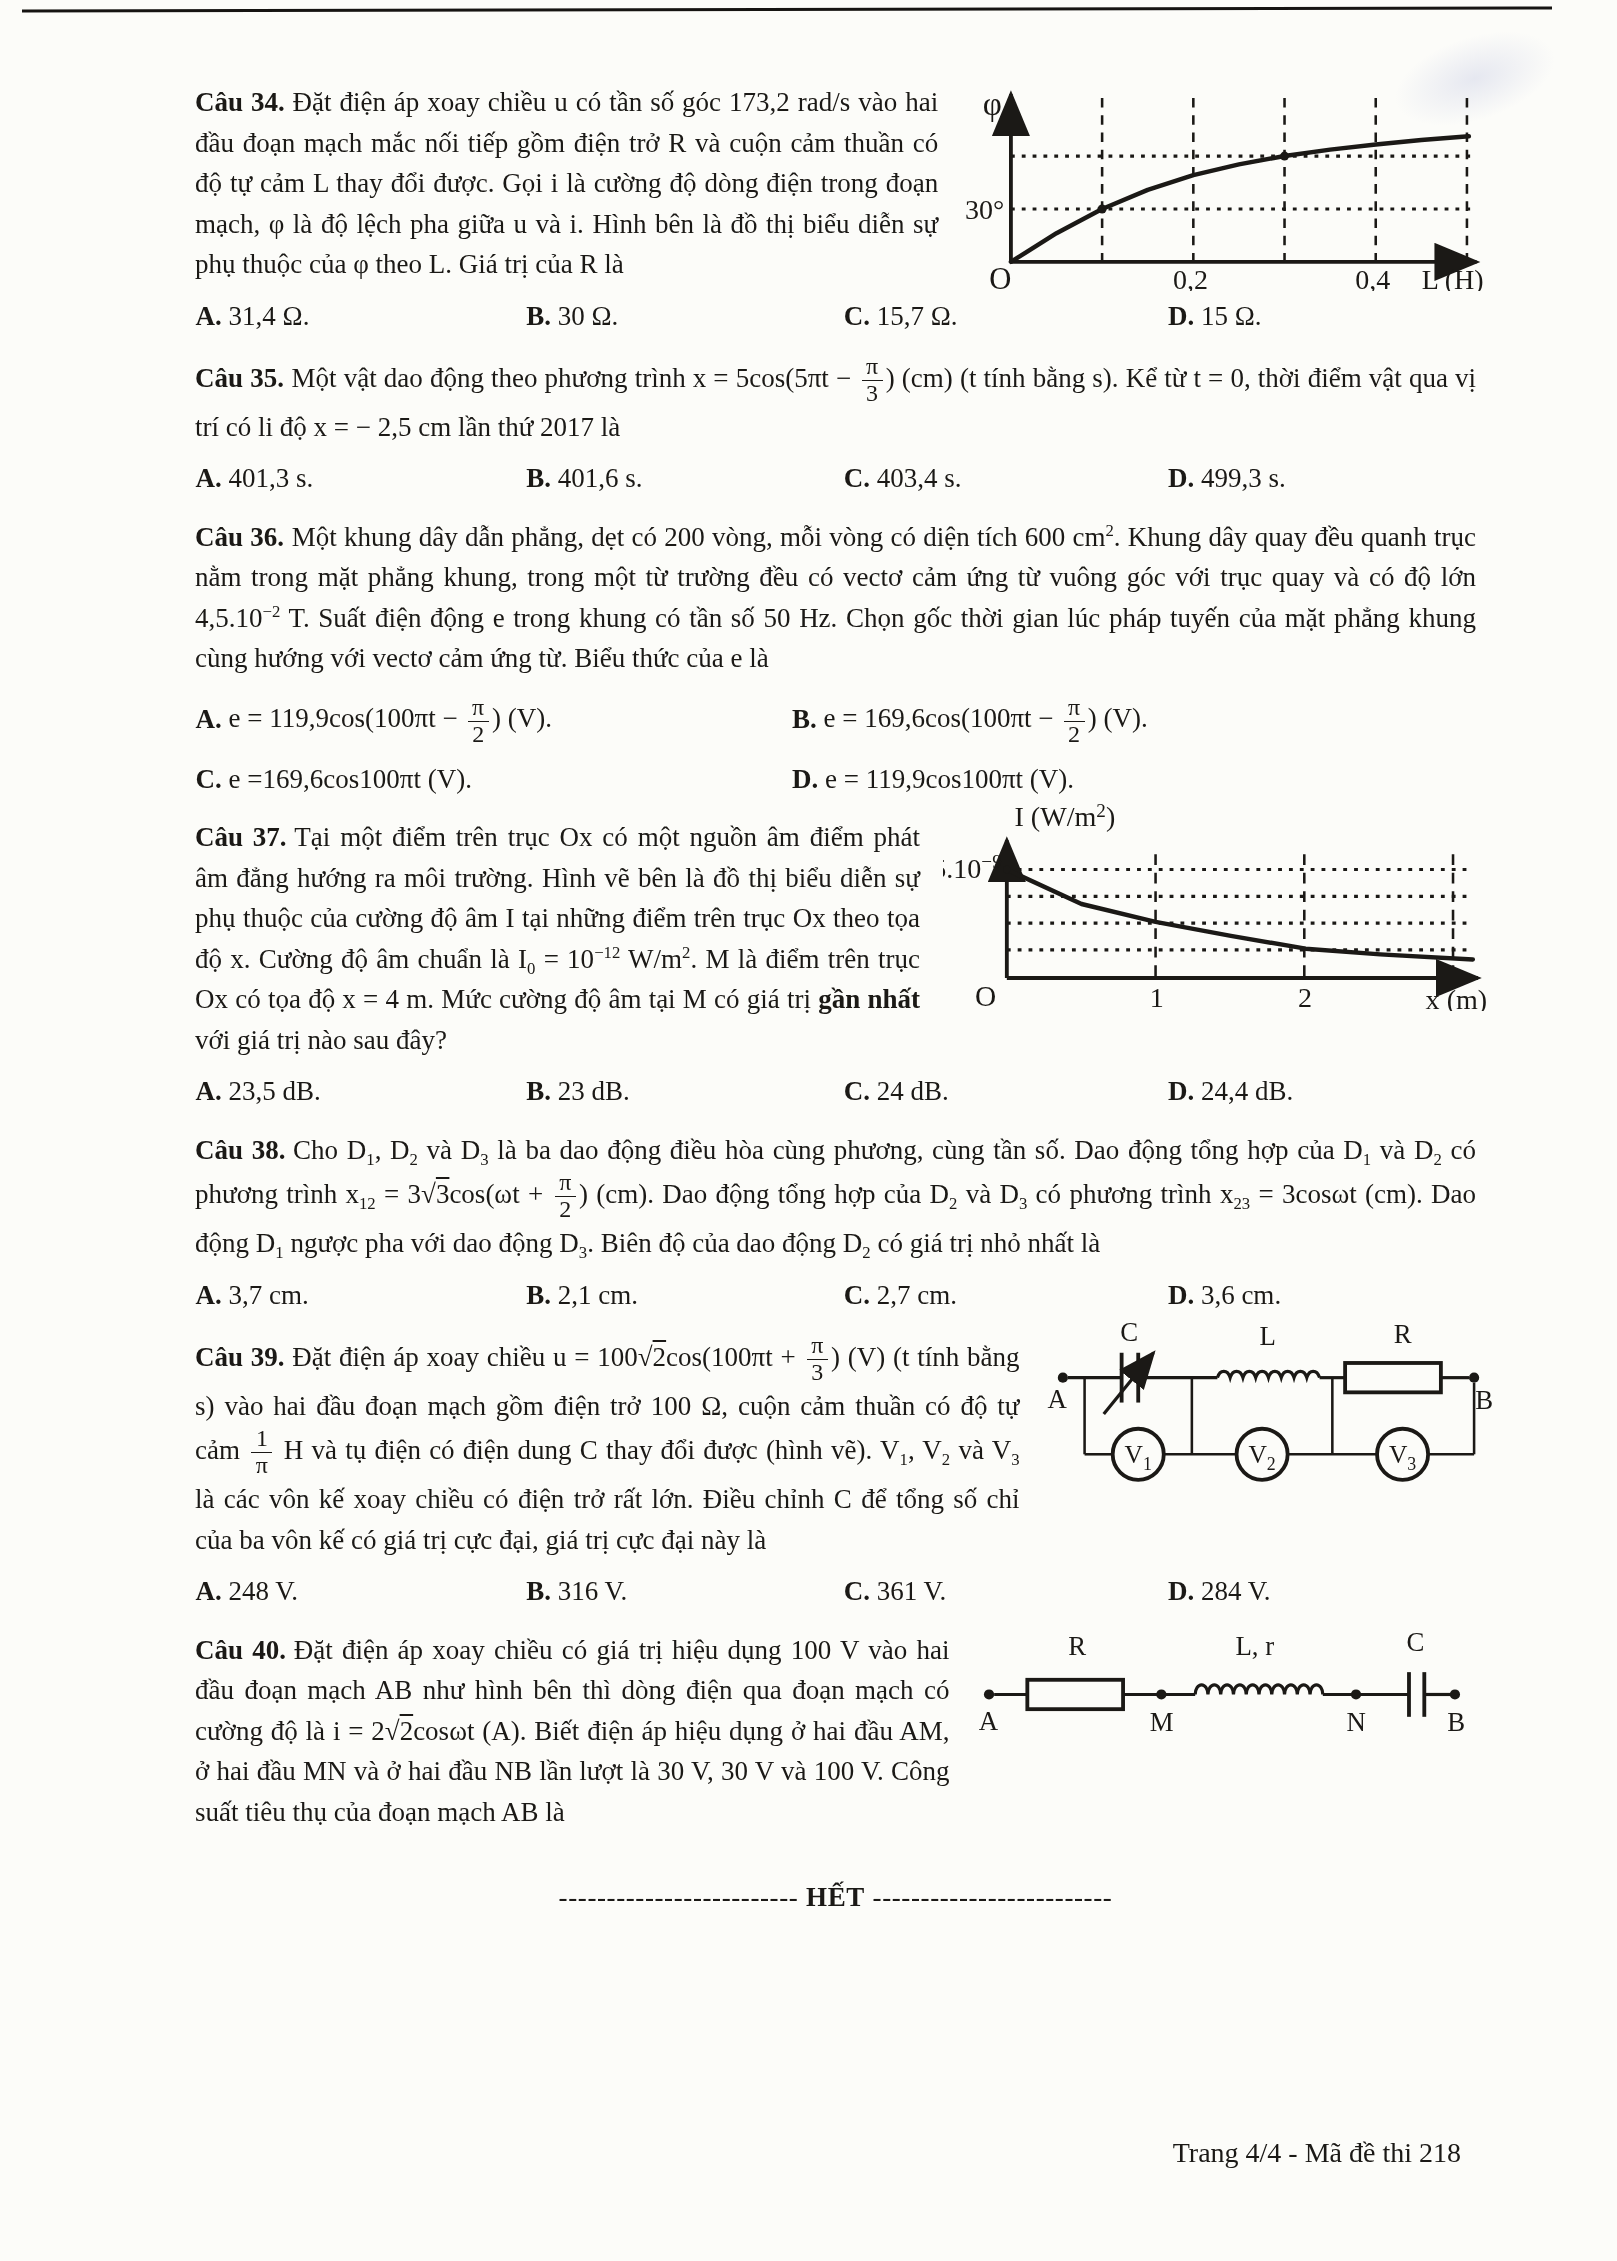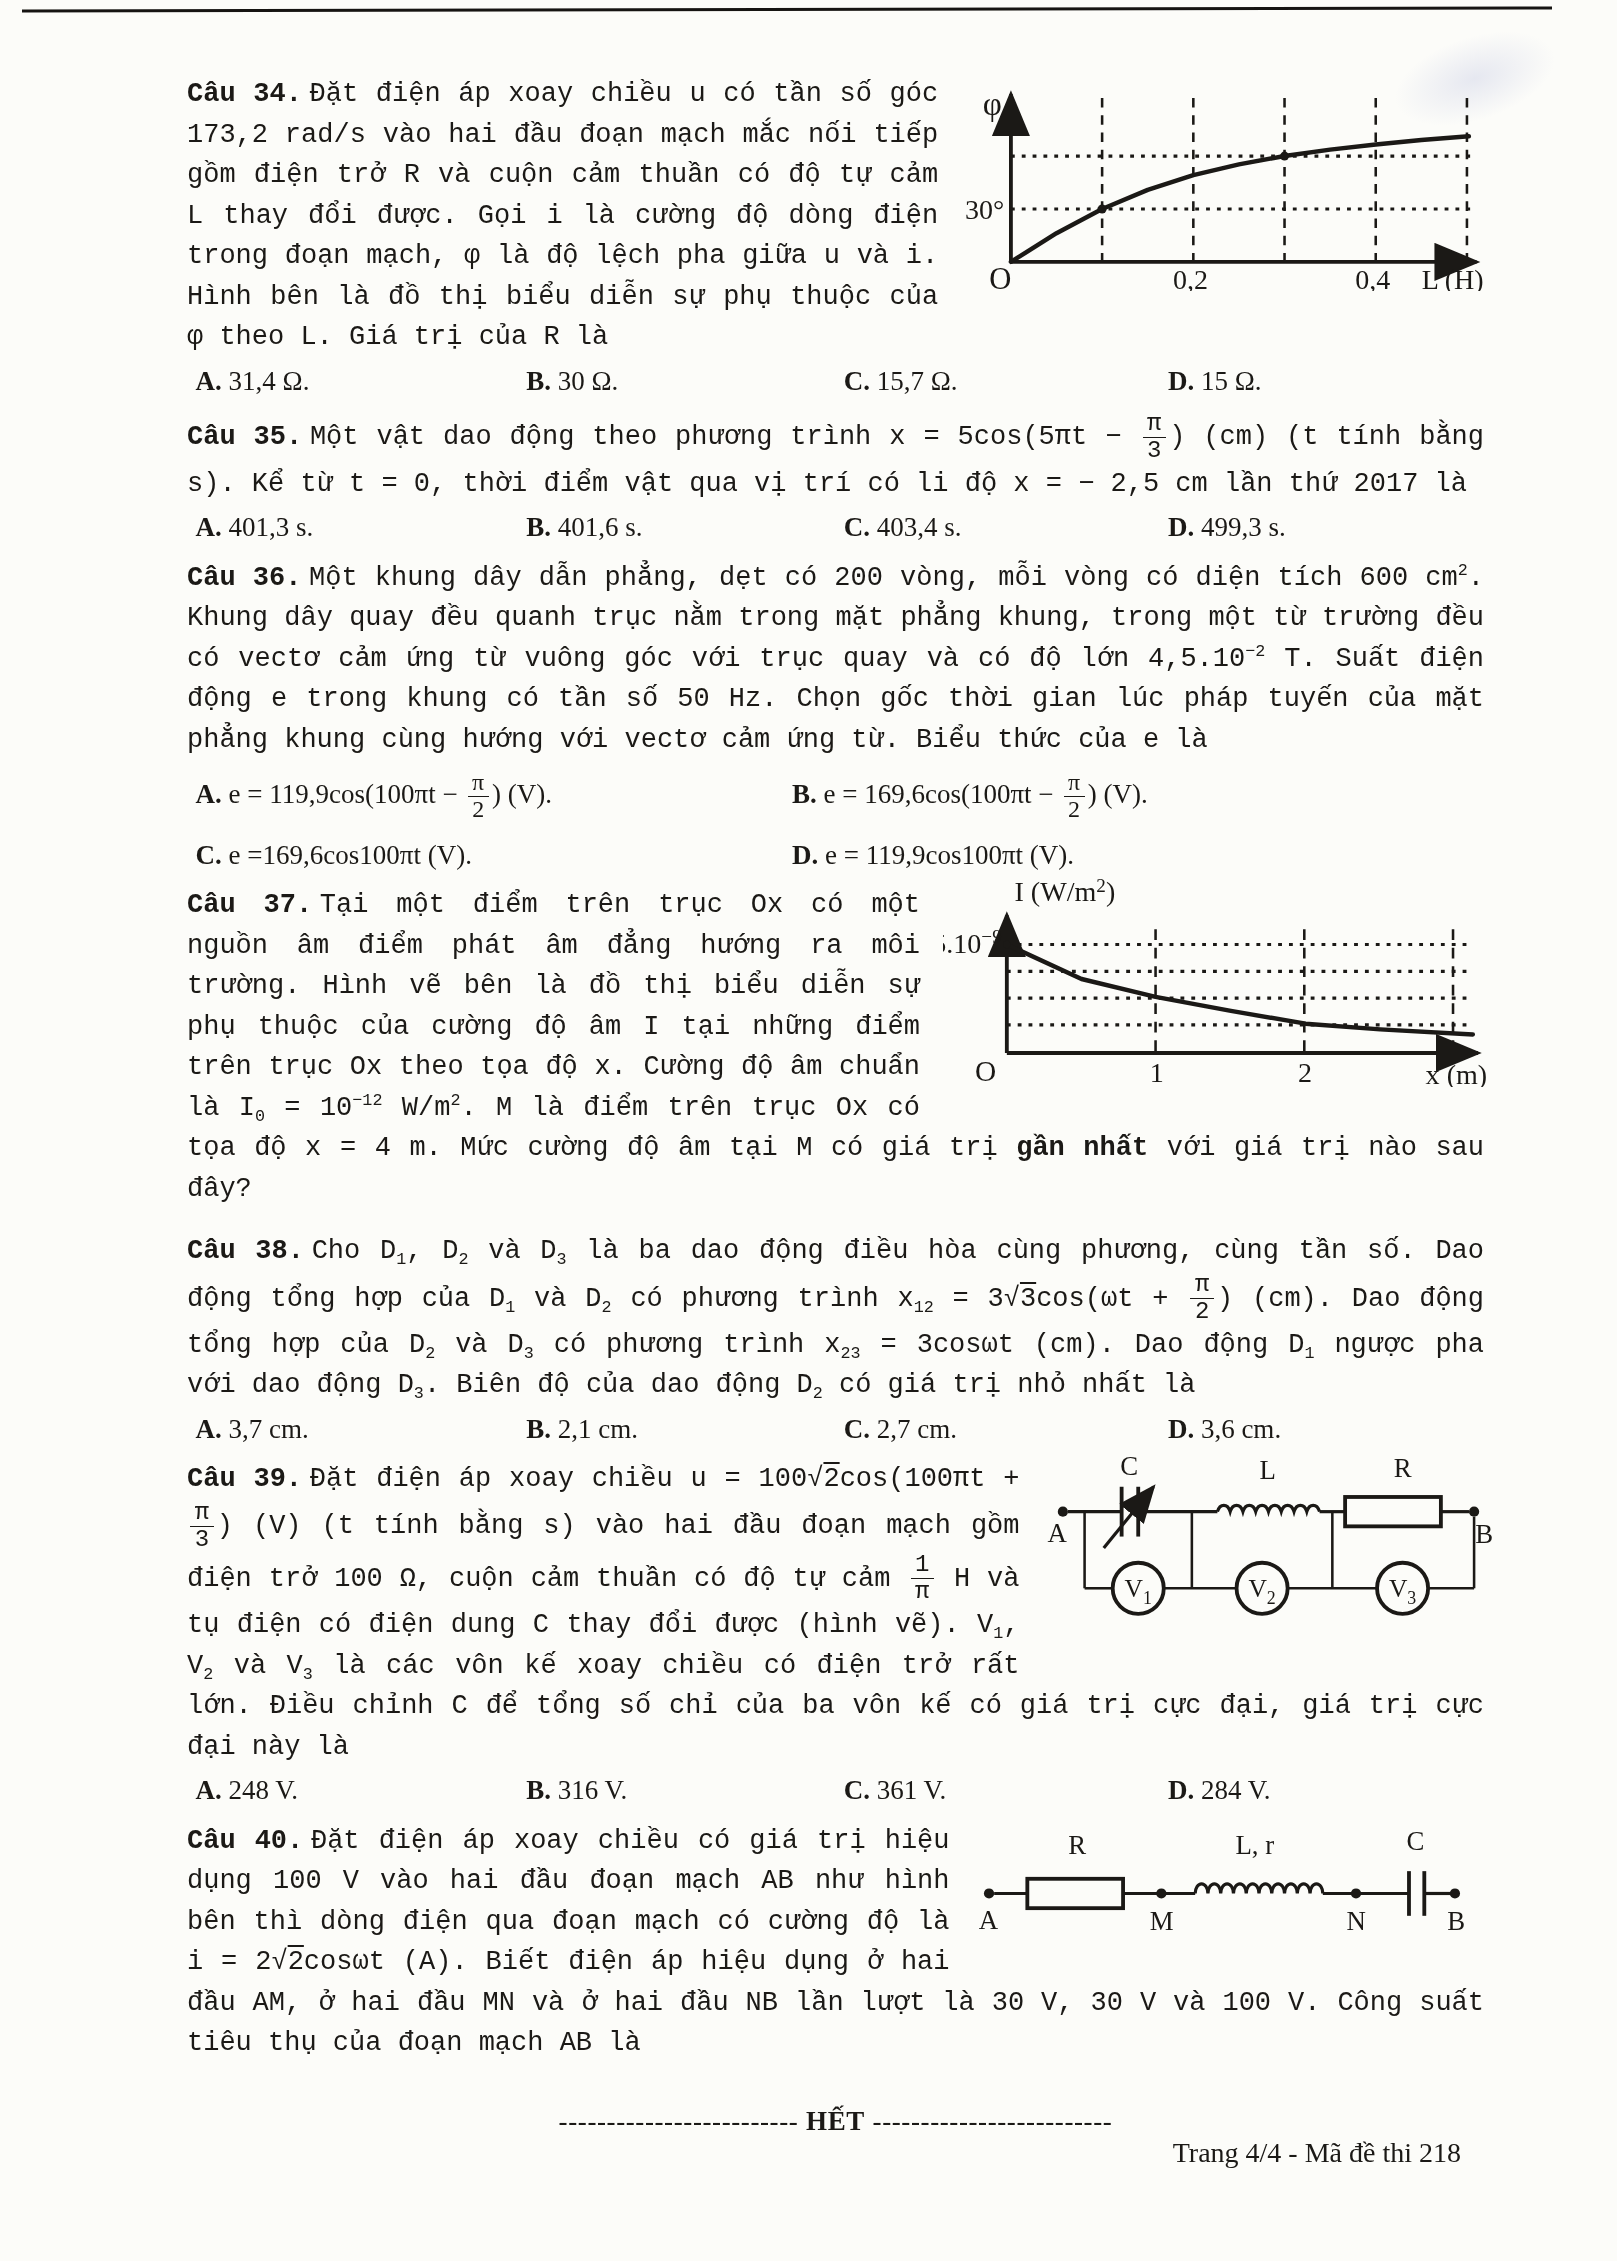--- a/index.html
+++ b/index.html
@@ -5,21 +5,21 @@
   html,body{margin:0;padding:0;background:#e8e8e5;}
   .page{position:relative;width:1617px;height:2261px;background:#fcfcf9;overflow:hidden;
         font-family:"Liberation Serif","DejaVu Serif",serif;color:#1b1916;}
   .scan-topline{position:absolute;top:7.7px;left:22px;width:1530px;height:3.2px;background:#161412;
         transform:rotate(-0.12deg);}
   .smudge{position:absolute;top:37px;left:1392px;width:166px;height:83px;border-radius:50%;
         background:radial-gradient(closest-side,rgba(140,150,205,0.20),rgba(140,150,205,0));
         transform:rotate(-18deg);}
   .content{position:absolute;left:179px;top:66px;width:1313px;}
   section.question{display:flow-root;margin-bottom:6.4px;}
-  .q-text{font-size:27px;line-height:1.5;text-align:justify;margin:8px;font-family:Liberation Mono, monospace;}
+  .q-text{font-size:27px;line-height:1.5;text-align:justify;margin:16px;}
   .q-label{font-weight:bold;margin-right:7.7px;white-space:nowrap;}
   .q-options{display:grid;grid-template-columns:1.02fr 0.98fr 1fr 1fr;font-size:27px;
         margin:6.4px 0 0 16.6px;align-items:start;}
   .q-options.cols2{grid-template-columns:46% 54%;row-gap:16.6px;margin-top:10.2px;}
   .opt{padding-right:9px;}
   .opt-letter{font-weight:bold;}
   sub,sup{font-size:62%;line-height:0;}
   .frac{display:inline-flex;flex-direction:column;align-items:center;vertical-align:middle;
         line-height:1.08;font-size:24px;margin:0 3.2px;text-align:center;}
   .frac .fd{border-top:1.9px solid currentColor;padding:0 4.5px;}
@@ -140,20 +140,26 @@
           <circle cx="100" cy="112" r="6" fill="#1b1916"></circle>
           <text x="112" y="44" font-size="44"><tspan>I (W/m</tspan><tspan dy="-14" font-size="30">2</tspan><tspan dy="14">)</tspan></text>
           <text x="92" y="126" font-size="44" text-anchor="end"><tspan>2,5.10</tspan><tspan dy="-16" font-size="30">−9</tspan></text>
           <text x="50" y="326" font-size="46">O</text>
           <text x="324" y="328" font-size="44">1</text>
           <text x="556" y="328" font-size="44">2</text>
           <text x="756" y="330" font-size="44">x (m)</text>
         </svg>
       </div>
       <p class="q-text"><b class="q-label">Câu 37.</b><span class="q-body">Tại một điểm trên trục Ox có một nguồn âm điểm phát âm đẳng hướng ra môi trường. Hình vẽ bên là đồ thị biểu diễn sự phụ thuộc của cường độ âm I tại những điểm trên trục Ox theo tọa độ x. Cường độ âm chuẩn là I<sub>0</sub> = 10<sup>−12</sup> W/m<sup>2</sup>. M là điểm trên trục Ox có tọa độ x = 4 m. Mức cường độ âm tại M có giá trị <b>gần nhất</b> với giá trị nào sau đây?</span></p>
+      <div class="q-options">
+          <div class="opt"><b class="opt-letter">A. </b><span>23,5 dB.</span></div>
+          <div class="opt"><b class="opt-letter">B. </b><span>23 dB.</span></div>
+          <div class="opt"><b class="opt-letter">C. </b><span>24 dB.</span></div>
+          <div class="opt"><b class="opt-letter">D. </b><span>24,4 dB.</span></div>
+        </div>
     </section>
 
     <section class="question">
       <p class="q-text"><b class="q-label">Câu 38.</b><span class="q-body">Cho D<sub>1</sub>, D<sub>2</sub> và D<sub>3</sub> là ba dao động điều hòa cùng phương, cùng tần số. Dao động tổng hợp của D<sub>1</sub> và D<sub>2</sub> có phương trình x<sub>12</sub> = 3<span class="sqrt">√<span class="rad">3</span></span>cos(ωt + <span class="frac">
               <span class="fn">π</span>
               <span class="fd">2</span>
             </span>) (cm). Dao  động tổng hợp của D<sub>2</sub> và D<sub>3</sub> có phương trình x<sub>23</sub> = 3cosωt (cm). Dao động D<sub>1</sub> ngược pha với dao động D<sub>3</sub>. Biên độ của dao động D<sub>2</sub> có giá trị nhỏ nhất là</span></p>
       <div class="q-options">
           <div class="opt"><b class="opt-letter">A. </b><span>3,7 cm.</span></div>
           <div class="opt"><b class="opt-letter">B. </b><span>2,1 cm.</span></div>

